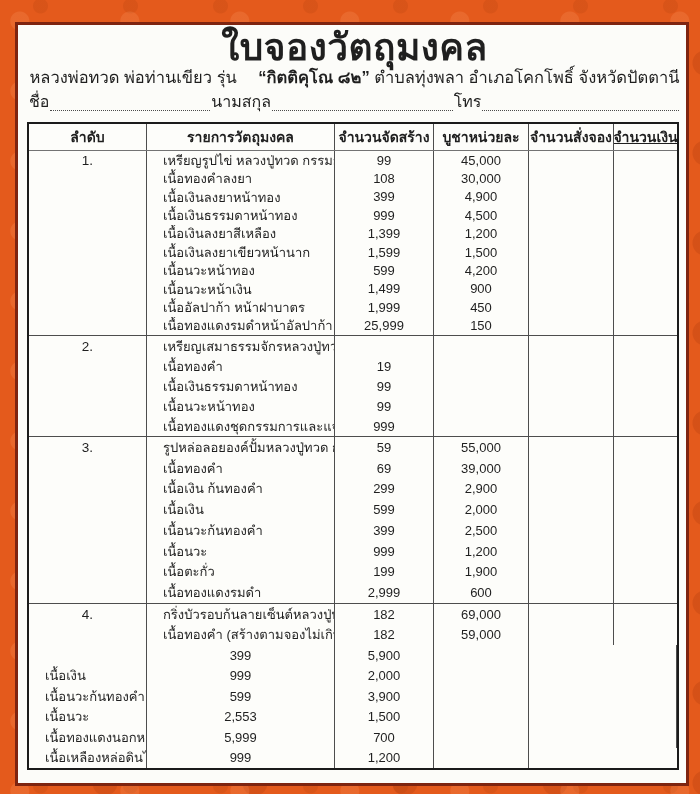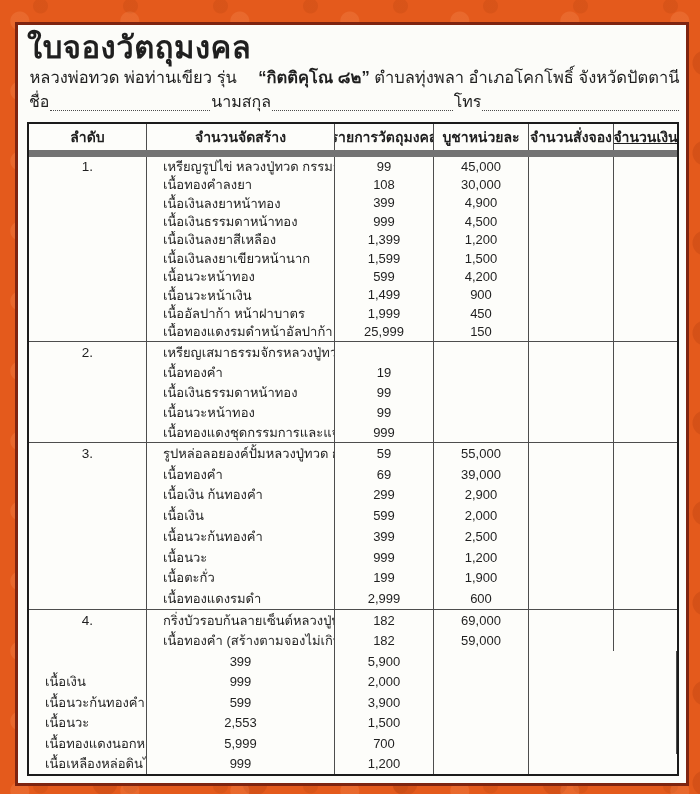--- a/index.html
+++ b/index.html
@@ -24,22 +24,22 @@
   .paper{
     box-sizing:border-box;
     width:100%;height:100%;
     background:#fcfcf9;
     border:3px solid #7e2410;
     padding:4px 4px 0 9px;
     overflow:hidden;
   }
   .title{
     margin:2px 0 0 0;
-    text-align:left;
-    font-size:31px;
+    text-align:center;
+    font-size:37px;
     line-height:34px;
     font-weight:bold;
     letter-spacing:0.5px;
   }
   .subtitle{
     text-align:center;
     font-size:16.5px;
     line-height:24px;
     white-space:nowrap;
   }
@@ -65,21 +65,21 @@
     box-sizing:border-box;
     width:652px;
     margin:7px 7px 0 0;
     border:2px solid #1b1b1b;
     background:#fdfdfa;
   }
   .trow{
     display:grid;
     grid-template-columns:118px 188px 99px 95px 85px 63px;
   }
-  .thead{height:26px;border-bottom:7px solid #737373;}
+  .thead{height:26px;border-bottom:1px solid #737373;}
   .thead .cell{
     font-weight:bold;
     font-size:14px;
     display:flex;align-items:center;justify-content:center;
   }
   .section{
     display:grid;
     grid-template-columns:118px 188px 99px 95px 85px 63px;
     border-top:1px solid #4d4d4d;
   }
@@ -116,22 +116,22 @@
       <span class="lbl">นามสกุล</span>
       <span class="dots d2"></span>
       <span class="lbl">โทร</span>
       <span class="dots d3"></span>
     </div>
 
 
     <div class="tbl">
       <div class="trow thead">
         <div class="cell c1">ลำดับ</div>
+        <div class="cell c2" style="justify-content:center;padding-left:0;">รายการวัตถุมงคล</div>
         <div class="cell c3">จำนวนจัดสร้าง</div>
-        <div class="cell c2" style="justify-content:center;padding-left:0;">รายการวัตถุมงคล</div>
         <div class="cell c4">บูชาหน่วยละ</div>
         <div class="cell c5" style="justify-content:center;">จำนวนสั่งจอง</div>
         <div class="cell c6" style="justify-content:center;text-decoration:underline;">จำนวนเงิน</div>
       </div>
       <div id="table-body">
           <div class="section s1" style="grid-template-rows: repeat(10, 1fr);">
             <div class="cell c1">1.</div>
             <div class="cell c2">เหรียญรูปไข่ หลวงปู่ทวด กรรมการ</div>
             <div class="cell c3">99</div>
             <div class="cell c4">45,000</div>

